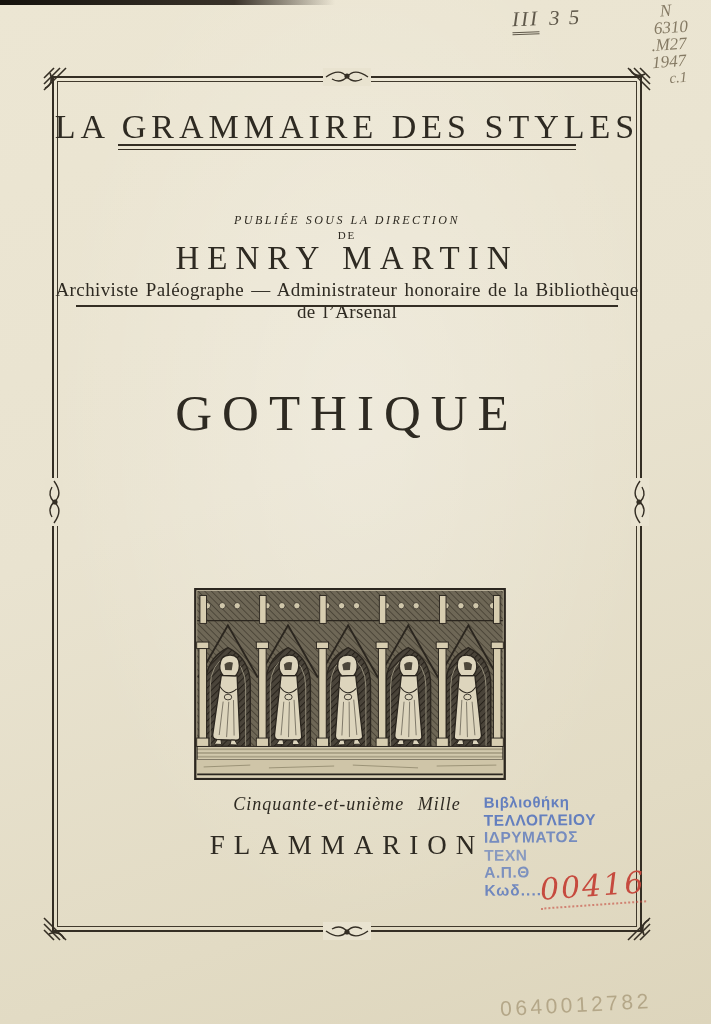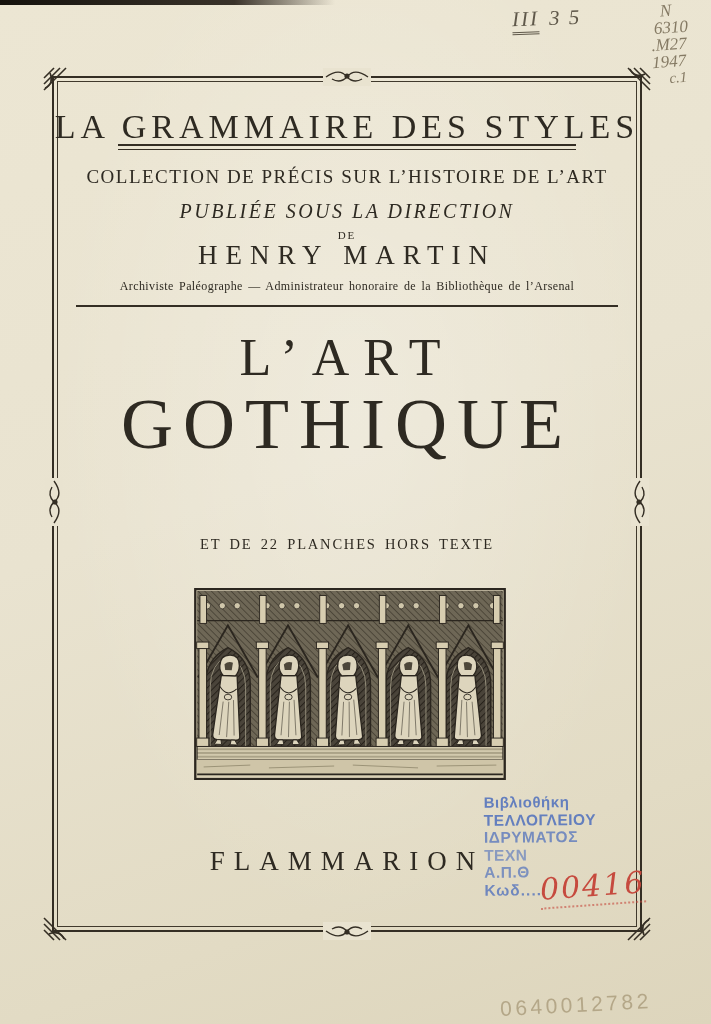--- a/index.html
+++ b/index.html
@@ -37,32 +37,32 @@
   .f-top{left:269px;top:-10px;}
   .f-bottom{left:269px;bottom:-10px;transform:rotate(180deg);}
   .f-left{left:-24px;top:415px;transform:rotate(90deg);}
   .f-right{right:-24px;top:415px;transform:rotate(-90deg);}
   
   .abs{position:absolute;left:0;right:0;text-align:center;}
   .series-title{top:30px;font-size:34px;letter-spacing:5px;font-weight:500;}
   .rule-a{position:absolute;left:64px;width:458px;height:2px;background:#342e24;top:66px;}
   .rule-b{position:absolute;left:64px;width:458px;height:1px;background:#342e24;top:71px;}
   .collection-line{top:88px;font-size:19px;letter-spacing:1.5px;}
-  .direction-line{top:122px;font-size:20px;letter-spacing:2.5px;font-style:italic;}
+  .direction-line{top:135px;font-size:12px;letter-spacing:2.5px;font-style:italic;}
   .de-label{top:151px;font-size:11px;letter-spacing:2px;}
-  .editor-name{top:162px;font-size:27px;letter-spacing:8px;}
-  .editor-titles{top:201px;font-size:12px;letter-spacing:0.4px;word-spacing:2px;}
+  .editor-name{top:162px;font-size:33px;letter-spacing:8px;}
+  .editor-titles{top:201px;font-size:19px;letter-spacing:0.4px;word-spacing:2px;}
   .sep-rule{position:absolute;left:22px;width:542px;height:2px;background:#342e24;top:227px;}
   .title-1{top:250px;font-size:52px;letter-spacing:14px;font-weight:500;}
-  .title-2{top:310px;font-size:72px;letter-spacing:10px;font-weight:500;line-height:1;}
+  .title-2{top:310px;font-size:51px;letter-spacing:10px;font-weight:500;line-height:1;}
   .subtitle-1{top:428px;font-size:14.5px;letter-spacing:1.8px;word-spacing:3px;}
   .subtitle-2{top:458px;font-size:14.5px;letter-spacing:1.8px;word-spacing:3px;}
   .engraving{position:absolute;left:126px;top:510px;width:340px;height:192px;}
   .edition-line{top:716px;font-size:18px;font-style:italic;letter-spacing:1px;word-spacing:8px;}
-  .publisher-name{top:768px;font-size:27px;letter-spacing:9px;}
+  .publisher-name{top:752px;font-size:27px;letter-spacing:9px;}
   .publisher-address{top:810px;font-size:14px;letter-spacing:1.5px;word-spacing:9px;}
   .shelf-mark{
     position:absolute;left:512px;top:6px;font-size:21px;color:#5f584a;
     font-style:italic;letter-spacing:2px;transform:rotate(-2deg);
   }
   .shelf-roman{border-bottom:3px double #5f584a;padding-bottom:1px;margin-right:10px;}
   .call-number{
     position:absolute;left:632px;top:2px;width:72px;text-align:center;
     font-size:17px;line-height:17px;color:#857a64;font-style:italic;
     transform:rotate(-4deg);
@@ -181,31 +181,28 @@
           <path d="M24,9 C30,1 38,4 45,9"></path>
         <path d="M24,9 C19,14 14,14 9,11"></path>
           <path d="M24,9 C29,14 34,14 39,11"></path>
       </g>
       <circle cx="24" cy="8" r="2.6" fill="#342e24"></circle>
     </svg>
 
     <div class="abs series-title">LA GRAMMAIRE DES STYLES</div>
     <div class="rule-a"></div>
     <div class="rule-b"></div>
-    <div class="abs collection-line">COLLECTION DE PRÉCIS SUR L’HISTOIRE DE L’ART</div>
     <div class="abs direction-line">PUBLIÉE SOUS LA DIRECTION</div>
     <div class="abs de-label">DE</div>
     <div class="abs editor-name">HENRY MARTIN</div>
     <div class="abs editor-titles">Archiviste Paléographe  —  Administrateur honoraire de la Bibliothèque de l’Arsenal</div>
     <div class="sep-rule"></div>
 
-    <div class="abs title-1">L’ART</div>
     <div class="abs title-2">GOTHIQUE</div>
 
-    <div class="abs subtitle-2">ET DE 22 PLANCHES HORS TEXTE</div>
 
     <svg class="engraving" viewBox="0 0 334 206">
       <defs>
         <pattern id="pd" width="5" height="5" patternUnits="userSpaceOnUse" patternTransform="rotate(45)">
           <rect width="5" height="5" fill="#4a443a"></rect>
           <line x1="0" y1="0" x2="0" y2="5" stroke="#27221b" stroke-width="2.2"></line>
         </pattern>
         <pattern id="ps" width="5" height="5" patternUnits="userSpaceOnUse" patternTransform="rotate(-45)">
           <rect width="5" height="5" fill="#6e6756"></rect>
           <line x1="0" y1="0" x2="0" y2="5" stroke="#3c362a" stroke-width="1.4"></line>
@@ -311,20 +308,21 @@
       <rect x="3" y="184" width="328" height="16" fill="#cfc5a8"></rect>
       <line x1="3" y1="200" x2="331" y2="200" stroke="#2b261f" stroke-width="2"></line>
       <g stroke="#8a8166" stroke-width="0.8">
         <line x1="10" y1="192" x2="60" y2="190"></line>
           <line x1="80" y1="193" x2="150" y2="191"></line>
         <line x1="170" y1="190" x2="240" y2="193"></line>
           <line x1="260" y1="191" x2="324" y2="190"></line>
       </g>
     </svg>
 
+    <div class="abs edition-line">Cinquante-et-unième  Mille</div>
     <div class="abs publisher-name">FLAMMARION</div>
   </div>
 
   <div class="stamp">
     <div class="s0">Βιβλιοθήκη</div>
     <div class="s1">ΤΕΛΛΟΓΛΕΙΟΥ</div>
     <div class="s2">ΙΔΡΥΜΑΤΟΣ</div>
     <div class="s3">ΤΕΧΝ</div>
     <div class="s4">Α.Π.Θ</div>
     <div class="s5">Κωδ....</div>

